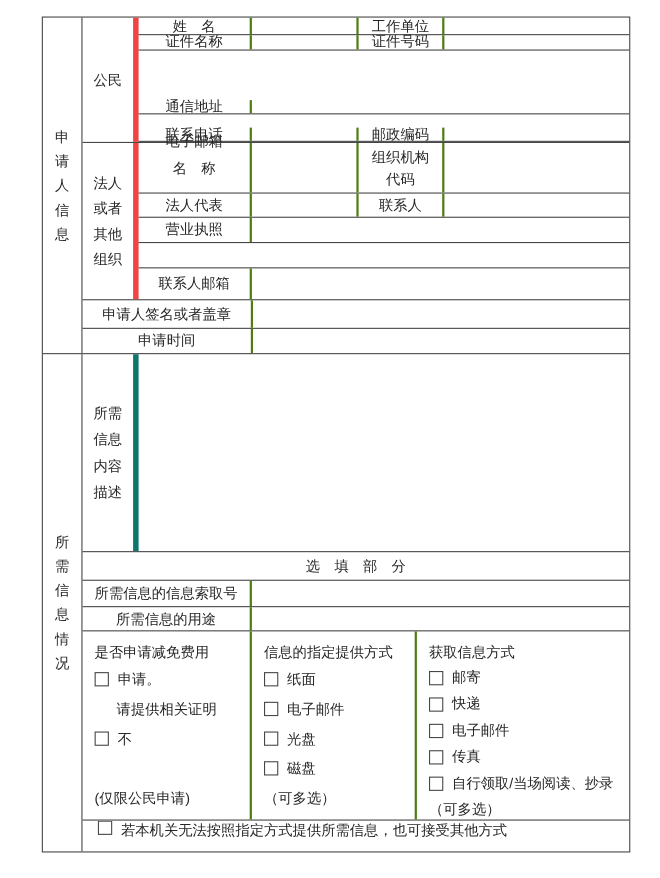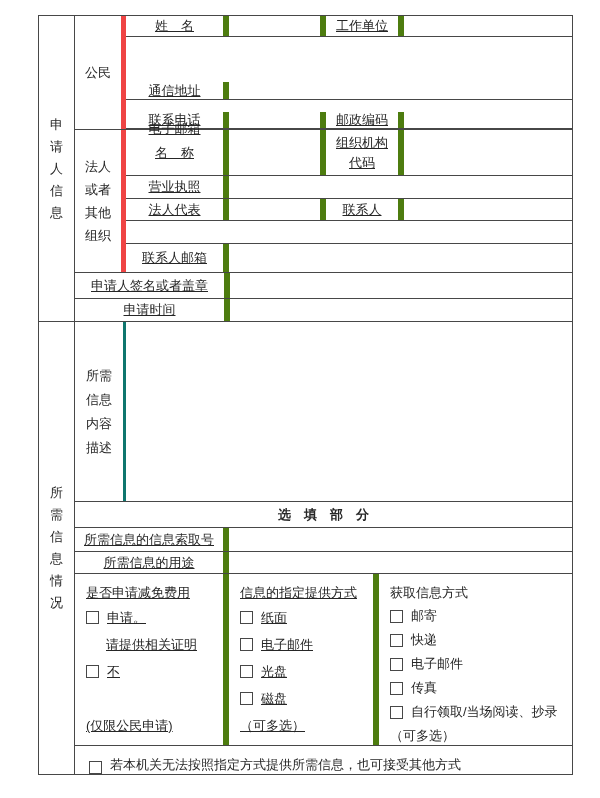--- a/index.html
+++ b/index.html
@@ -10,54 +10,54 @@
         border:1px solid #474747;display:flex;flex-direction:column;box-sizing:border-box;}
   .section{display:flex;box-sizing:border-box;}
   .s1{height:306px;border-bottom:1px solid #474747;}
   .s2{flex:1;}
   .v-head{width:36px;border-right:1px solid #474747;display:flex;align-items:center;
           justify-content:center;text-align:center;white-space:pre-line;line-height:22px;
           box-sizing:border-box;flex-shrink:0;}
   .body-col{flex:1;display:flex;flex-direction:column;min-width:0;}
   .row{display:flex;box-sizing:border-box;min-height:0;}
   .bb{border-bottom:1px solid #474747;}
-  .br{border-right:6px solid #4d7c0f;text-decoration:underline;}
+  .br{border-right:2px solid #4d7c0f;}
   .cell{box-sizing:border-box;display:flex;align-items:center;min-width:0;}
   .lbl{justify-content:center;text-align:center;white-space:pre-line;line-height:20px;}
   .grow{flex:1;}
   .w103{width:103px;flex-shrink:0;}
   .w97{width:97px;flex-shrink:0;}
   .w78{width:78px;flex-shrink:0;}
   .w154{width:154px;flex-shrink:0;}
   .w150{width:150px;flex-shrink:0;}
   .w155{width:155px;flex-shrink:0;}
   .group{display:flex;box-sizing:border-box;}
   .group-label{width:51px;border-right:5px solid #ef4444;display:flex;align-items:center;
                justify-content:center;text-align:center;white-space:pre-line;line-height:23px;
                box-sizing:border-box;flex-shrink:0;}
   .group-rows{flex:1;display:flex;flex-direction:column;min-width:0;}
   .hA1{height:26px;} .hA2{height:21px;} .hA3{height:21px;margin-top:45px;} .hA4{height:21px;margin-top:12px;}
   .hB1{height:46px;} .hB2{height:23px;} .hB3{height:22px;} .hB4{height:23px;}
   .gA{height:114px;} .gB{height:143px;}
   .hSig{height:26px;}
   .hDesc{height:180px;} .hOpt{height:26px;} .hIdx{height:24px;gap:28px;} .hPur{height:22px;}
   .hCols{height:172px;} 
-  .desc-label{width:51px;border-right:3px solid #0f766e;display:flex;align-items:center;
+  .desc-label{width:51px;border-right:5px solid #0f766e;display:flex;align-items:center;
               justify-content:center;text-align:center;white-space:pre-line;line-height:24px;
               box-sizing:border-box;flex-shrink:0;}
-  .opt-title{flex:1;display:flex;align-items:center;justify-content:center;font-weight:bold;text-align:center;}
+  .opt-title{flex:1;display:flex;align-items:center;justify-content:center;font-weight:normal;text-align:center;}
   .choice-col{display:flex;flex-direction:column;box-sizing:border-box;padding:7px 9px 6px 11px;}
   .line{display:flex;align-items:center;height:27px;flex-shrink:0;}
   .line-sm{height:24px;}
   .col-title{height:23px;text-align:center;}
   .indent{padding-left:20px;}
   .mt-auto{margin-top:auto;}
   .cb{display:inline-block;width:11px;height:11px;border:1px solid #474747;
       margin-right:8px;flex-shrink:0;background:#fff;}
-  .other-row{flex:1;display:flex;align-items:flex-end;padding-left:14px;box-sizing:border-box;}
+  .other-row{flex:1;display:flex;align-items:flex-start;padding-left:14px;box-sizing:border-box;}
 </style>
 </head>
 <body>
 
 <div class="page">
   <div class="form">
 
     <div class="section s1">
       <div class="v-head">申
 请
@@ -66,20 +66,26 @@
 息</div>
       <div class="body-col">
 
         <div class="group gA bb">
           <div class="group-label">公民</div>
           <div class="group-rows">
             <div class="row hA1 bb">
               <div class="cell lbl w103 br">姓　名</div>
               <div class="cell w97 br"></div>
               <div class="cell lbl w78 br">工作单位</div>
+              <div class="cell grow"></div>
+            </div>
+            <div class="row hA2 bb">
+              <div class="cell lbl w103 br">证件名称</div>
+              <div class="cell w97 br"></div>
+              <div class="cell lbl w78 br">证件号码</div>
               <div class="cell grow"></div>
             </div>
             <div class="row hA3 bb">
               <div class="cell lbl w103 br">通信地址</div>
               <div class="cell grow"></div>
             </div>
             <div class="row hA4 bb">
               <div class="cell lbl w103 br">联系电话</div>
               <div class="cell w97 br"></div>
               <div class="cell lbl w78 br">邮政编码</div>
@@ -98,28 +104,28 @@
 其他
 组织</div>
           <div class="group-rows">
             <div class="row hB1 bb">
               <div class="cell lbl w103 br">名　称</div>
               <div class="cell w97 br"></div>
               <div class="cell lbl w78 br">组织机构
 代码</div>
               <div class="cell grow"></div>
             </div>
+            <div class="row hB3 bb">
+              <div class="cell lbl w103 br">法人代表</div>
+              <div class="cell w97 br"></div>
+              <div class="cell lbl w78 br">联系人</div>
+              <div class="cell grow"></div>
+            </div>
             <div class="row hB2 bb">
               <div class="cell lbl w103 br">营业执照</div>
-              <div class="cell grow"></div>
-            </div>
-            <div class="row hB3 bb">
-              <div class="cell lbl w103 br">法人代表</div>
-              <div class="cell w97 br"></div>
-              <div class="cell lbl w78 br">联系人</div>
               <div class="cell grow"></div>
             </div>
             <div class="row hB4 bb">
               <div class="cell grow"></div>
             </div>
             <div class="row grow">
               <div class="cell lbl w103 br">联系人邮箱</div>
               <div class="cell grow"></div>
             </div>
           </div>

